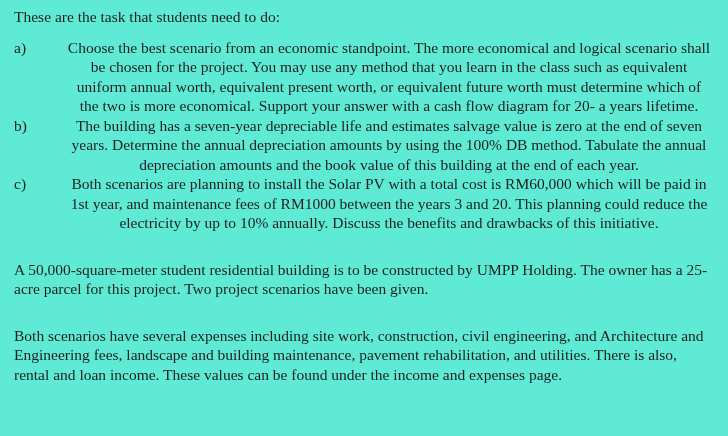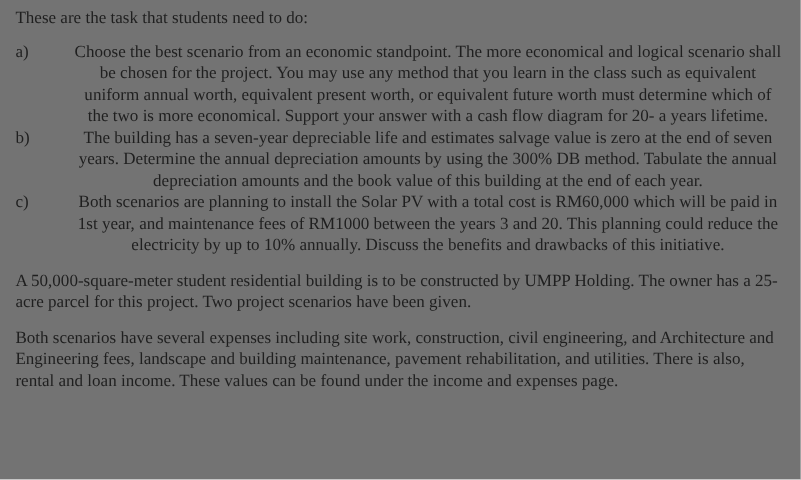--- a/index.html
+++ b/index.html
@@ -4,21 +4,21 @@
 <style>
   html, body {
     margin: 0;
     padding: 0;
     background: #ffffff;
   }
   .page {
     position: relative;
     width: 728px;
     height: 436px;
-    background: #737373;
+    background: #5eead4;
     overflow: hidden;
     font-family: "Liberation Serif", "DejaVu Serif", serif;
     font-size: 15.5px;
     line-height: 19.5px;
     color: #1f1f1f;
     box-sizing: border-box;
     padding: 7px 16px 0 14px;
   }
   .heading {
     margin: 0 0 11px 0;
@@ -32,40 +32,40 @@
   }
   .task-label {
     width: 52px;
     flex: 0 0 52px;
   }
   .task-text {
     flex: 1 1 auto;
     text-align: center;
   }
   .para {
-    margin: 13px 0 0 0;
+    margin: 27px 0 0 0;
   }
 </style>
 </head>
 <body>
 
 <div class="page">
 
   <p class="heading">These are the task that students need to do:</p>
 
   <div class="task-list">
 
     <div class="task-item">
       <span class="task-label">a)</span>
       <span class="task-text">Choose the best scenario from an economic standpoint. The more economical and logical scenario shall be chosen for the project. You may use any method that you learn in the class such as equivalent uniform annual worth, equivalent present worth, or equivalent future worth must determine which of the two is more economical. Support your answer with a cash flow diagram for 20- a years lifetime.</span>
     </div>
 
     <div class="task-item">
       <span class="task-label">b)</span>
-      <span class="task-text">The building has a seven-year depreciable life and estimates salvage value is zero at the end of seven years. Determine the annual depreciation amounts by using the 300% DB method. Tabulate the annual depreciation amounts and the book value of this building at the end of each year.</span>
+      <span class="task-text">The building has a seven-year depreciable life and estimates salvage value is zero at the end of seven years. Determine the annual depreciation amounts by using the 100% DB method. Tabulate the annual depreciation amounts and the book value of this building at the end of each year.</span>
     </div>
 
     <div class="task-item">
       <span class="task-label">c)</span>
       <span class="task-text">Both scenarios are planning to install the Solar PV with a total cost is RM60,000 which will be paid in 1st year, and maintenance fees of RM1000 between the years 3 and 20. This planning could reduce the electricity by up to 10% annually. Discuss the benefits and drawbacks of this initiative.</span>
     </div>
 
   </div>
 
   <p class="para">A 50,000-square-meter student residential building is to be constructed by UMPP Holding. The owner has a 25-acre parcel for this project. Two project scenarios have been given.</p>

